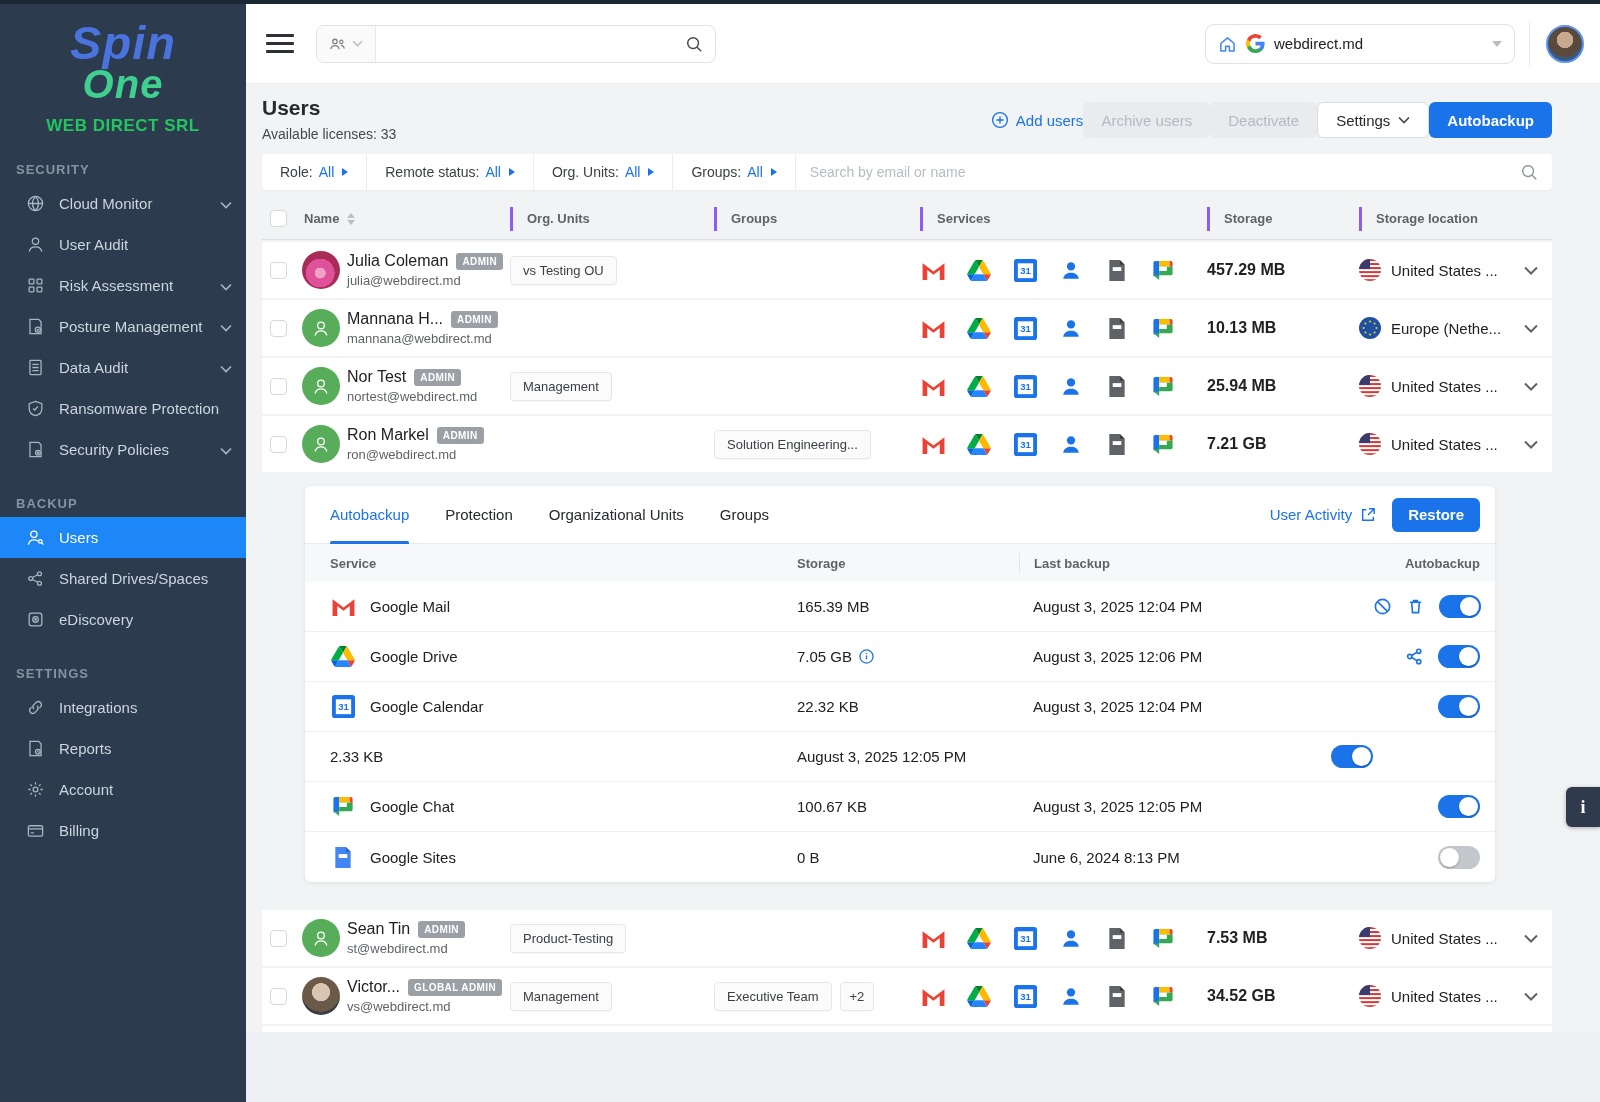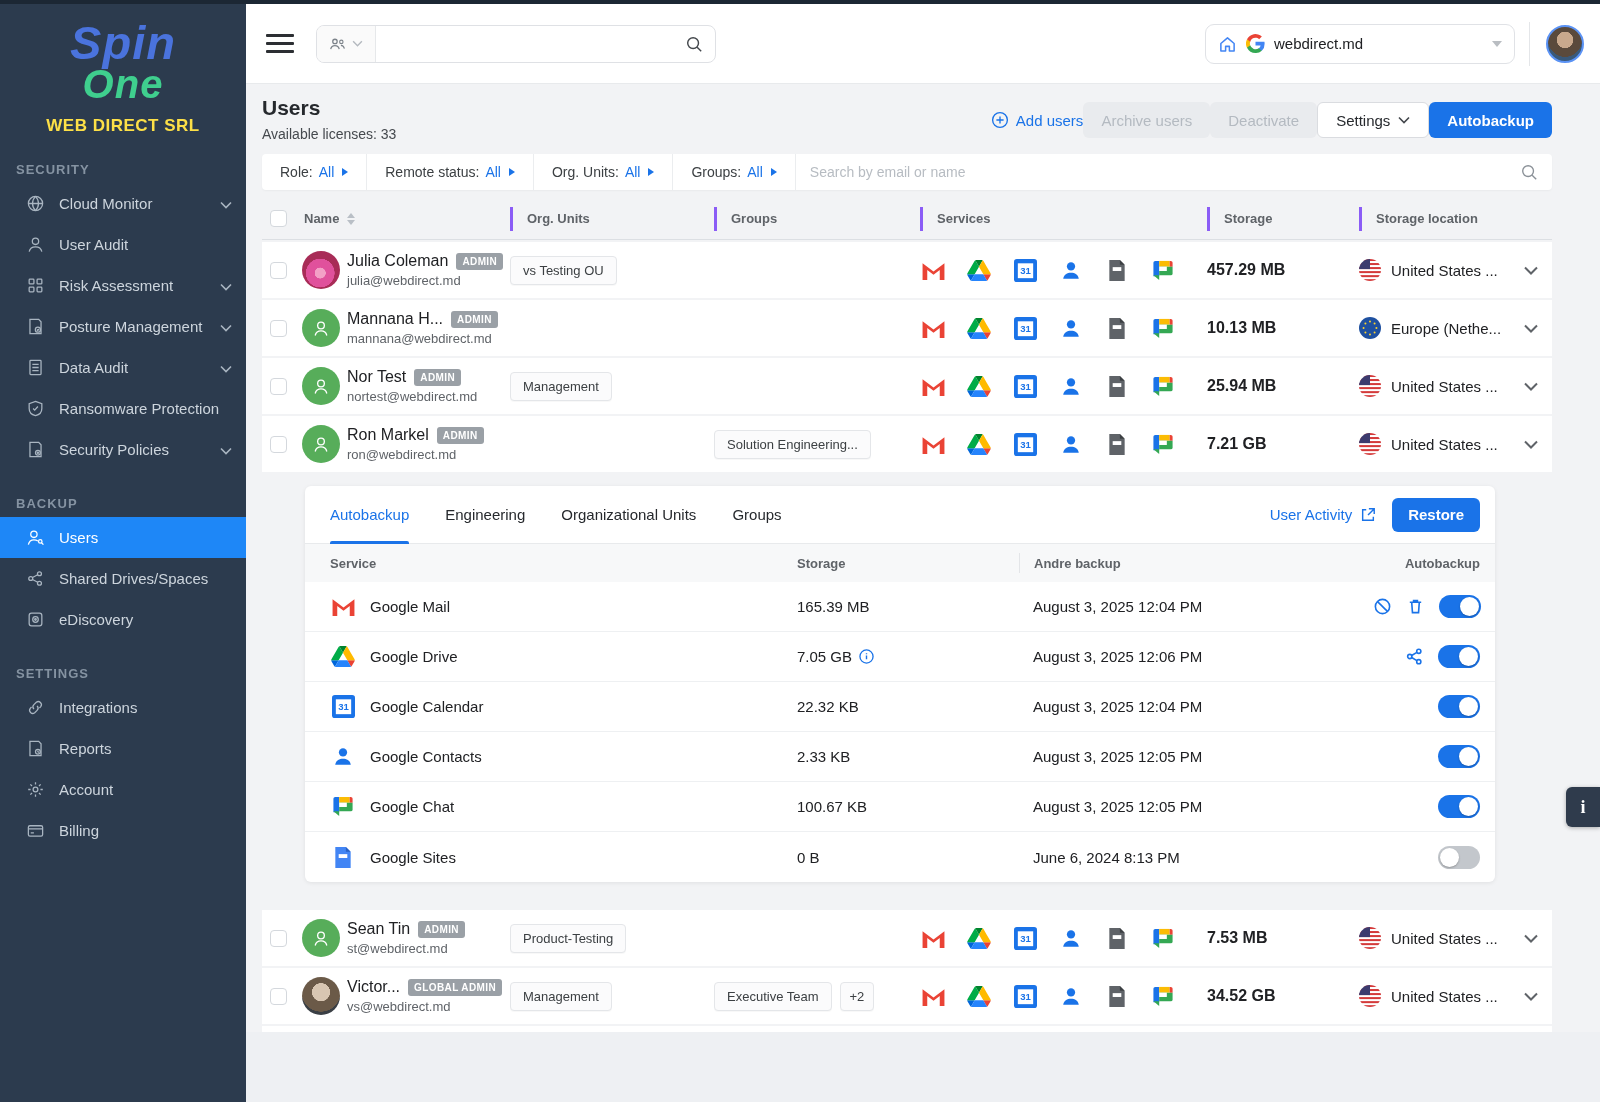--- a/index.html
+++ b/index.html
@@ -6,21 +6,21 @@
   html,body { width:1600px; height:1102px; overflow:hidden; }
   body { font-family:"Liberation Sans","DejaVu Sans",sans-serif; background:#eef0f3; color:#202124; }
   #app { position:relative; width:1600px; height:1102px; overflow:hidden; }
   .topstrip { position:absolute; top:0; left:0; right:0; height:4px; background:#1c2734; z-index:60; }
 
   
   .sidebar { position:absolute; left:0; top:0; bottom:0; width:246px; background:#2c3b4e; padding-top:22px; z-index:40; }
   .logo { text-align:center; line-height:0.9; font-style:italic; font-weight:900; letter-spacing:1px; }
   .logo .l1 { display:block; font-size:47px; color:#4a73dd; }
   .logo .l2 { display:block; font-size:40px; color:#3fcf8e; margin-top:2px; }
-  .company { text-align:center; color:#fde047; font-weight:bold; font-size:17px; margin-top:14px; letter-spacing:0.5px; }
+  .company { text-align:center; color:#22c55e; font-weight:bold; font-size:17px; margin-top:14px; letter-spacing:0.5px; }
   .sec-label { color:#8593a2; font-size:13px; font-weight:bold; letter-spacing:1px; padding:0 16px; margin-top:26px; margin-bottom:6px; }
   .nav-item { display:flex; align-items:center; height:41px; padding:0 14px 0 26px; color:#cdd5dd; font-size:15px; cursor:pointer; }
   .nav-item svg { width:19px; height:19px; margin-right:14px; stroke:#a9b5c1; fill:none; stroke-width:1.6; flex:0 0 auto; }
   .nav-item .lbl { flex:1; }
   .nav-item .chev svg { width:12px; height:8px; margin:0; stroke:#a9b5c1; }
   .nav-item.active { background:#1e87f7; color:#fff; }
   .nav-item.active svg { stroke:#fff; }
 
   
   .main { position:absolute; left:246px; top:4px; width:1354px; height:1028px; background:#f2f3f5; overflow:hidden; }
@@ -740,39 +740,39 @@
         <span class="chev-btn">
             <svg viewBox="0 0 14 9">
               <path d="M1 1.5 7 7.5 13 1.5"></path>
             </svg>
           </span>
       </div>
 
       <div class="panel">
         <div class="tabs">
           <span class="tab active">Autobackup</span>
-          <span class="tab">Engineering</span>
+          <span class="tab">Protection</span>
           <span class="tab">Organizational Units</span>
           <span class="tab">Groups</span>
           <span class="tabs-right">
             <span class="ua-link">
               <span>User Activity</span>
               <svg width="16" height="16" viewBox="0 0 18 18">
                   <path d="M7 3H3v12h12v-4" fill="none" stroke="#1a73e8" stroke-width="1.6"></path>
                   <path d="M10 2h6v6M15.5 2.5 9 9" fill="none" stroke="#1a73e8" stroke-width="1.6"></path>
                 </svg>
             </span>
             <span class="btn-sm">Restore</span>
           </span>
         </div>
 
         <div class="pgrid phead">
           <span>Service</span>
           <span>Storage</span>
-          <span class="bl">Andre backup</span>
+          <span class="bl">Last backup</span>
           <span class="last">Autobackup</span>
         </div>
 
         <div class="pgrid prow">
           <span class="svc-name">
               <span class="svc">
                 <svg width="25" height="19" viewBox="0 0 24 18">
                   <path fill="#ea4335" d="M1.5 18V2L12 10 22.5 2v16H18V8.5L12 13 6 8.5V18Z"></path>
                 </svg>
               </span>
@@ -849,29 +849,20 @@
           <span class="p-storage">22.32 KB</span>
           <span>August 3, 2025 12:04 PM</span>
           <span class="actions">
               <span class="toggle on">
                 <span class="knob"></span>
               </span>
             </span>
         </div>
 
         <div class="pgrid prow">
-          <span class="svc-name">
-              <span class="svc">
-                <svg width="22" height="23" viewBox="0 0 24 24">
-                  <circle cx="12" cy="7.5" r="4.5" fill="#1a73e8"></circle>
-                  <path d="M3.5 21c.8-4.6 4.2-6.5 8.5-6.5s7.7 1.9 8.5 6.5z" fill="#1a73e8"></path>
-                </svg>
-              </span>
-              <span>Google Contacts</span>
-            </span>
           <span class="p-storage">2.33 KB</span>
           <span>August 3, 2025 12:05 PM</span>
           <span class="actions">
               <span class="toggle on">
                 <span class="knob"></span>
               </span>
             </span>
         </div>
 
         <div class="pgrid prow">

